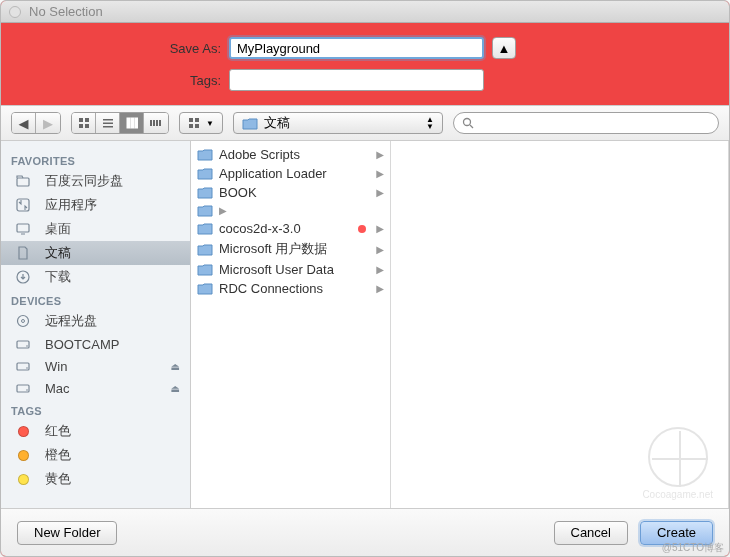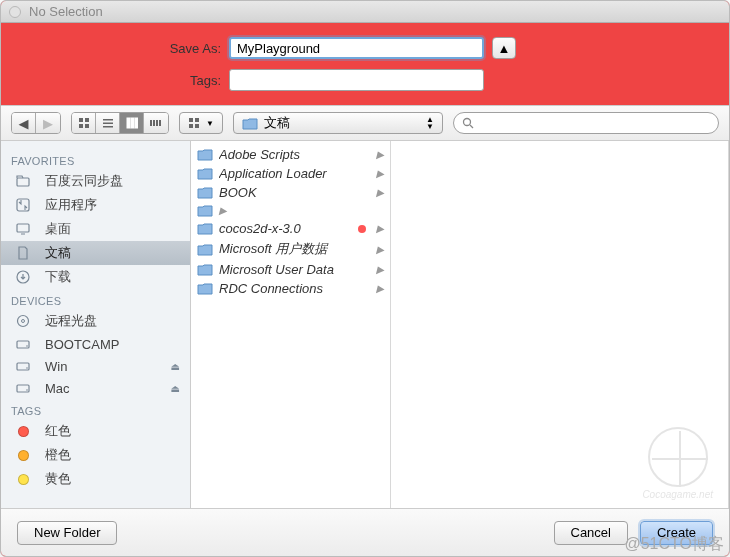--- a/index.html
+++ b/index.html
@@ -18,45 +18,45 @@
 .seg-btn { width: 24px; display: flex; align-items: center; justify-content: center; background: linear-gradient(#fdfdfd,#e6e6e6); border-right: 1px solid #aaa; font-size: 11px; color: #555; }
 .seg-btn:last-child { border-right: none; }
 .seg-btn.active { background: #888; color: #fff; }
 .seg-btn.active svg * { stroke: #fff; fill: #fff; }
 .dropdown { height: 22px; border: 1px solid #a0a0a0; border-radius: 4px; background: linear-gradient(#fdfdfd,#e6e6e6); display: flex; align-items: center; padding: 0 8px; gap: 6px; }
 .loc-dropdown { flex: 0 0 210px; justify-content: space-between; }
 .search-field { flex: 1; height: 22px; border: 1px solid #a0a0a0; border-radius: 11px; background: #fff; display: flex; align-items: center; padding: 0 8px; gap: 4px; }
 .search-field input { border: none; outline: none; flex: 1; font-size: 12px; background: transparent; }
 .main { flex: 1; display: flex; overflow: hidden; }
 .sidebar { width: 190px; background: #f0f3f6; border-right: 1px solid #ccc; padding: 8px 0; overflow-y: auto; }
-.sb-header { font-size: 11px; color: #7a8896; font-weight: normal; padding: 6px 10px 2px; letter-spacing: 0.3px; }
+.sb-header { font-size: 11px; color: #7a8896; font-weight: bold; padding: 6px 10px 2px; letter-spacing: 0.3px; }
 .sb-item { display: flex; align-items: center; padding: 3px 10px 3px 14px; gap: 14px; color: #444; cursor: default; }
 .sb-item.selected { background: linear-gradient(#c8cfd6,#b6bfc8); color: #222; }
 .sb-icon { width: 16px; height: 16px; display: flex; align-items: center; justify-content: center; flex-shrink: 0; }
 .eject { margin-left: auto; color: #7a8896; font-size: 10px; }
 .tag-dot { width: 11px; height: 11px; border-radius: 50%; border: 1px solid rgba(0,0,0,0.2); }
-.content { flex: 1; display: flex; position: relative; background: #fff; font-style: italic; }
+.content { flex: 1; display: flex; position: relative; background: #fff; }
 .col { border-right: 1px solid #d8d8d8; overflow-y: auto; }
 .col1 { width: 200px; padding: 4px 0; }
 .file-row { display: flex; align-items: center; padding: 2px 6px; gap: 6px; color: #333; white-space: nowrap; }
 .folder-ic { width: 16px; height: 13px; flex-shrink: 0; }
 .file-label { flex: 1; overflow: hidden; text-overflow: ellipsis; }
 .chev { color: #9a9a9a; font-size: 10px; }
 .red-dot { width: 8px; height: 8px; border-radius: 50%; background: #f55; margin-right: 4px; flex-shrink: 0; }
 .watermark { position: absolute; right: 16px; bottom: 8px; opacity: 0.22; text-align: right; pointer-events: none; }
 .watermark .circ { width: 60px; height: 60px; border: 2px solid #888; border-radius: 50%; margin: 0 auto 2px; position: relative; }
 .watermark .circ::before, .watermark .circ::after { content:""; position:absolute; background:#888; }
 .watermark .circ::before { width:2px; height:56px; left:29px; top:2px; }
 .watermark .circ::after { width:56px; height:2px; top:29px; left:2px; }
 .watermark .txt { font-size: 10px; color: #888; }
 .footer { height: 48px; border-top: 1px solid #ccc; display: flex; align-items: center; padding: 0 16px; gap: 12px; background: linear-gradient(#fafafa,#ececec); }
 .push-btn { height: 24px; padding: 0 16px; border: 1px solid #a0a0a0; border-radius: 4px; background: linear-gradient(#fdfdfd,#e6e6e6); font-size: 13px; display: flex; align-items: center; }
 .push-btn.primary { background: linear-gradient(#cfe3fb,#9ec1ee); border-color: #6d9ed6; box-shadow: 0 0 0 2px rgba(110,160,220,0.35); }
 .spacer { flex: 1; }
-.attrib { position: fixed; right: 6px; bottom: 2px; font-size: 16px; color: #aaa; }
+.attrib { position: fixed; right: 6px; bottom: 2px; font-size: 10px; color: #aaa; }
 </style>
 </head>
 <body>
 
 <div class="window">
 
   <div class="titlebar">
     <div class="close"></div>
     <span>No Selection</span>
   </div>

